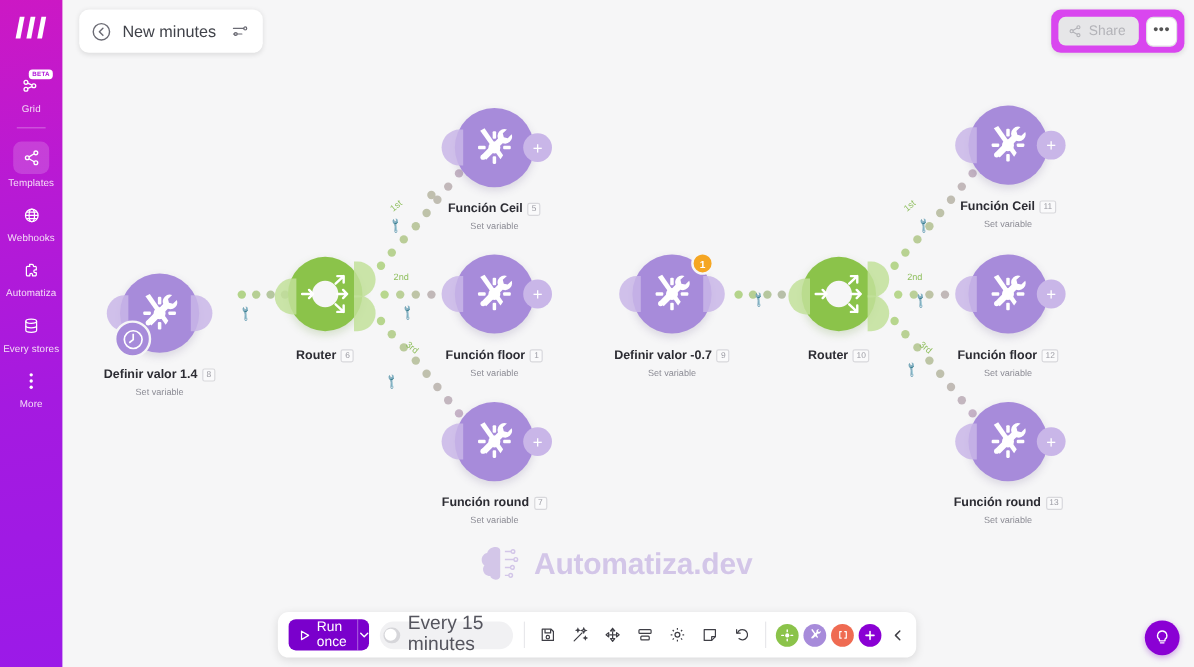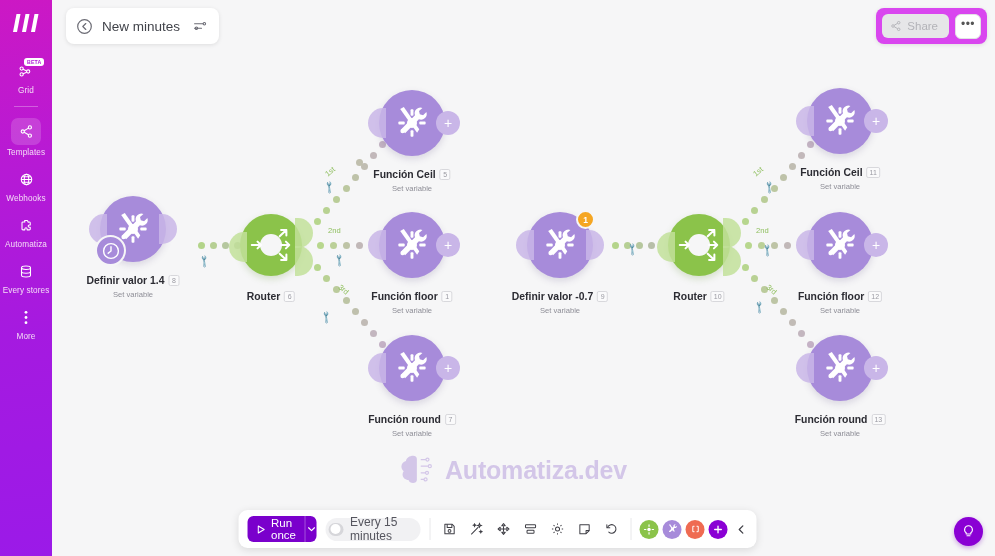--- a/index.html
+++ b/index.html
@@ -303,21 +303,21 @@
     position: relative;
   }
   .toggle::after {
     content: "";
     position: absolute;
     left: 1.5px; top: 1.5px;
     width: 10px; height: 10px;
     border-radius: 50%;
     background: #fff;
   }
-  .sched-label { font-size: 12px; color: #55555e; }
+  .sched-label { font-size: 16px; color: #55555e; }
   .divider { width: 1px; height: 22px; background: #e8e8eb; }
   .tool-icons { display: flex; align-items: center; gap: 7px; }
   .tool-ic {
     width: 20px; height: 20px;
     display: flex; align-items: center; justify-content: center;
     cursor: pointer;
     color: #3f3f46;
   }
   .chip-row { display: flex; align-items: center; gap: 4px; }
   .chip {
@@ -504,21 +504,21 @@
 
     <div class="wrench-mark" style="left:147px;top:257px;">🔧</div>
     <div class="wrench-mark" style="left:272px;top:183px;">🔧</div>
     <div class="wrench-mark" style="left:282px;top:256px;">🔧</div>
     <div class="wrench-mark" style="left:269px;top:313px;">🔧</div>
     <div class="wrench-mark" style="left:575px;top:245px;">🔧</div>
     <div class="wrench-mark" style="left:712px;top:183px;">🔧</div>
     <div class="wrench-mark" style="left:710px;top:246px;">🔧</div>
     <div class="wrench-mark" style="left:702px;top:303px;">🔧</div>
 
-    <div class="node node-module" style="left:48px;top:196px;width:66px;height:66px;">
+    <div class="node node-module" style="left:48px;top:228px;width:66px;height:66px;">
       <div class="node-circle">
         <svg width="40" height="40" viewBox="0 0 44 44" fill="#fff">
           <path d="M22 16.5 a5.5 5.5 0 1 0 0 11 a5.5 5.5 0 0 0 0-11 z m0 3 a2.5 2.5 0 1 1 0 5 a2.5 2.5 0 0 1 0-5z"></path>
           <rect x="20.4" y="7" width="3.2" height="7" rx="1"></rect>
           <rect x="20.4" y="30" width="3.2" height="7" rx="1"></rect>
           <rect x="7" y="20.4" width="7" height="3.2" rx="1"></rect>
           <rect x="30" y="20.4" width="7" height="3.2" rx="1"></rect>
           <path d="M9 6.5 l4-2.2 L30 29 l-2.4 3.6 z"></path>
           <circle cx="11.6" cy="30.8" r="2.4"></circle>
           <path d="M33.5 5.4 a6.4 6.4 0 0 0-8.2 8.2 L10.2 29 l4.2 4.2 L29.6 18 a6.4 6.4 0 0 0 8.2-8.2 l-3.6 3.6 -3.6-.9 -.9-3.6 z"></path>

